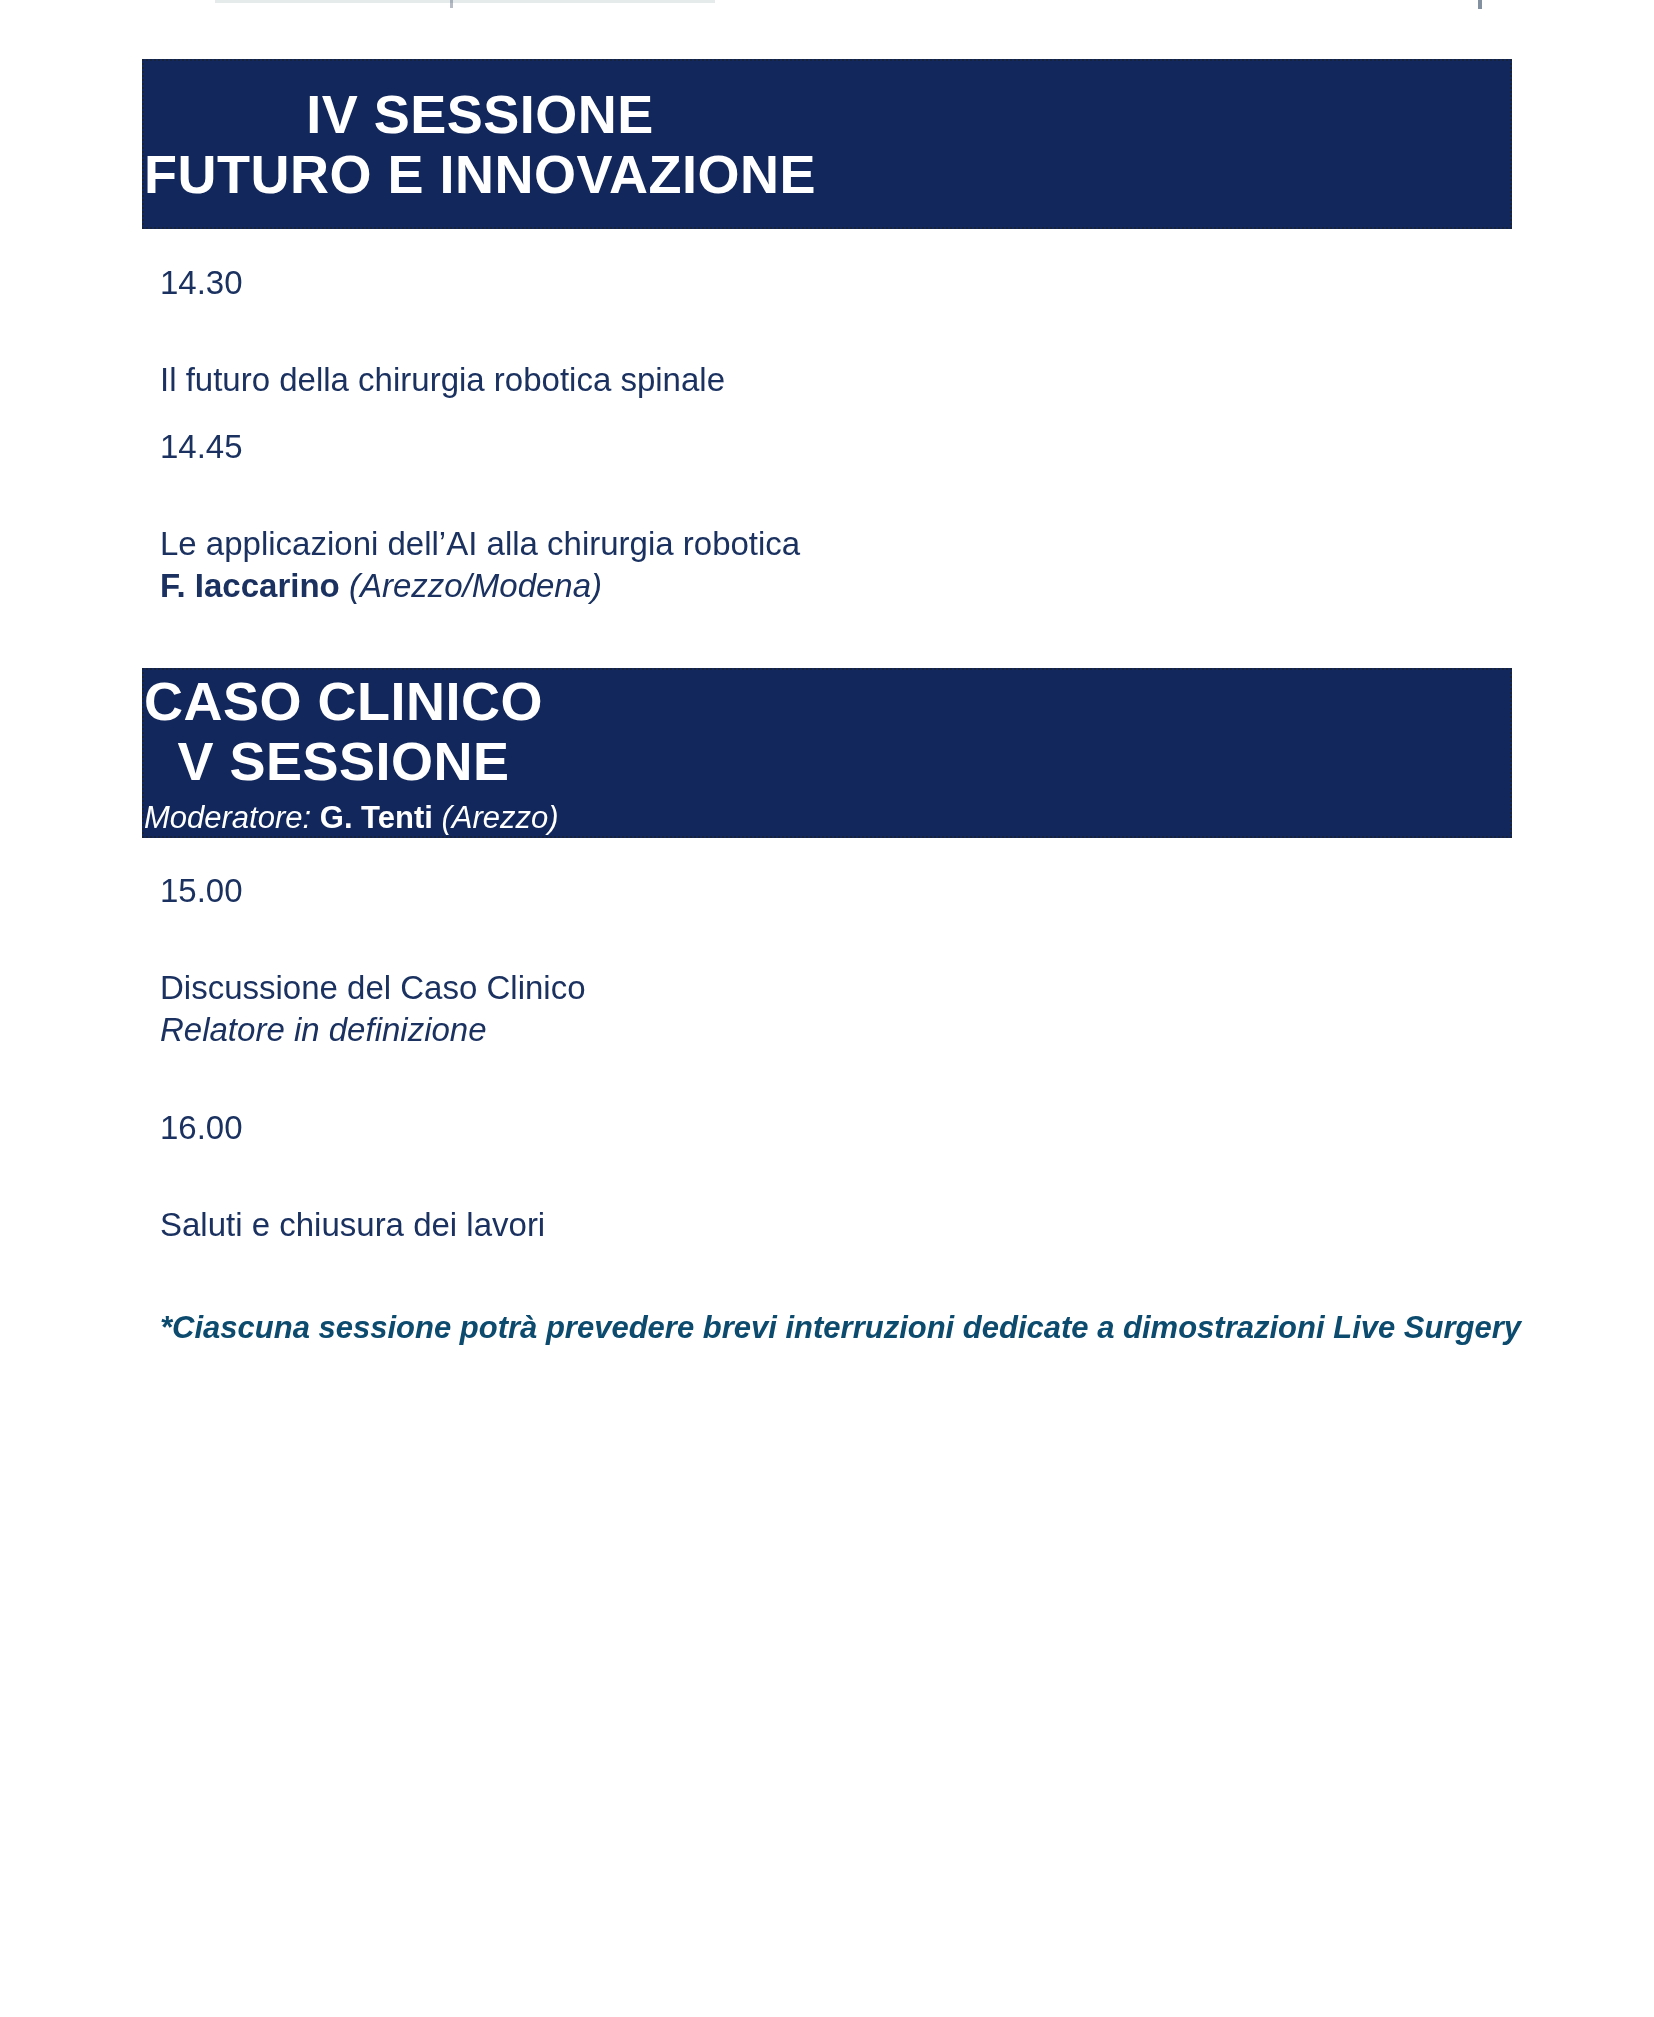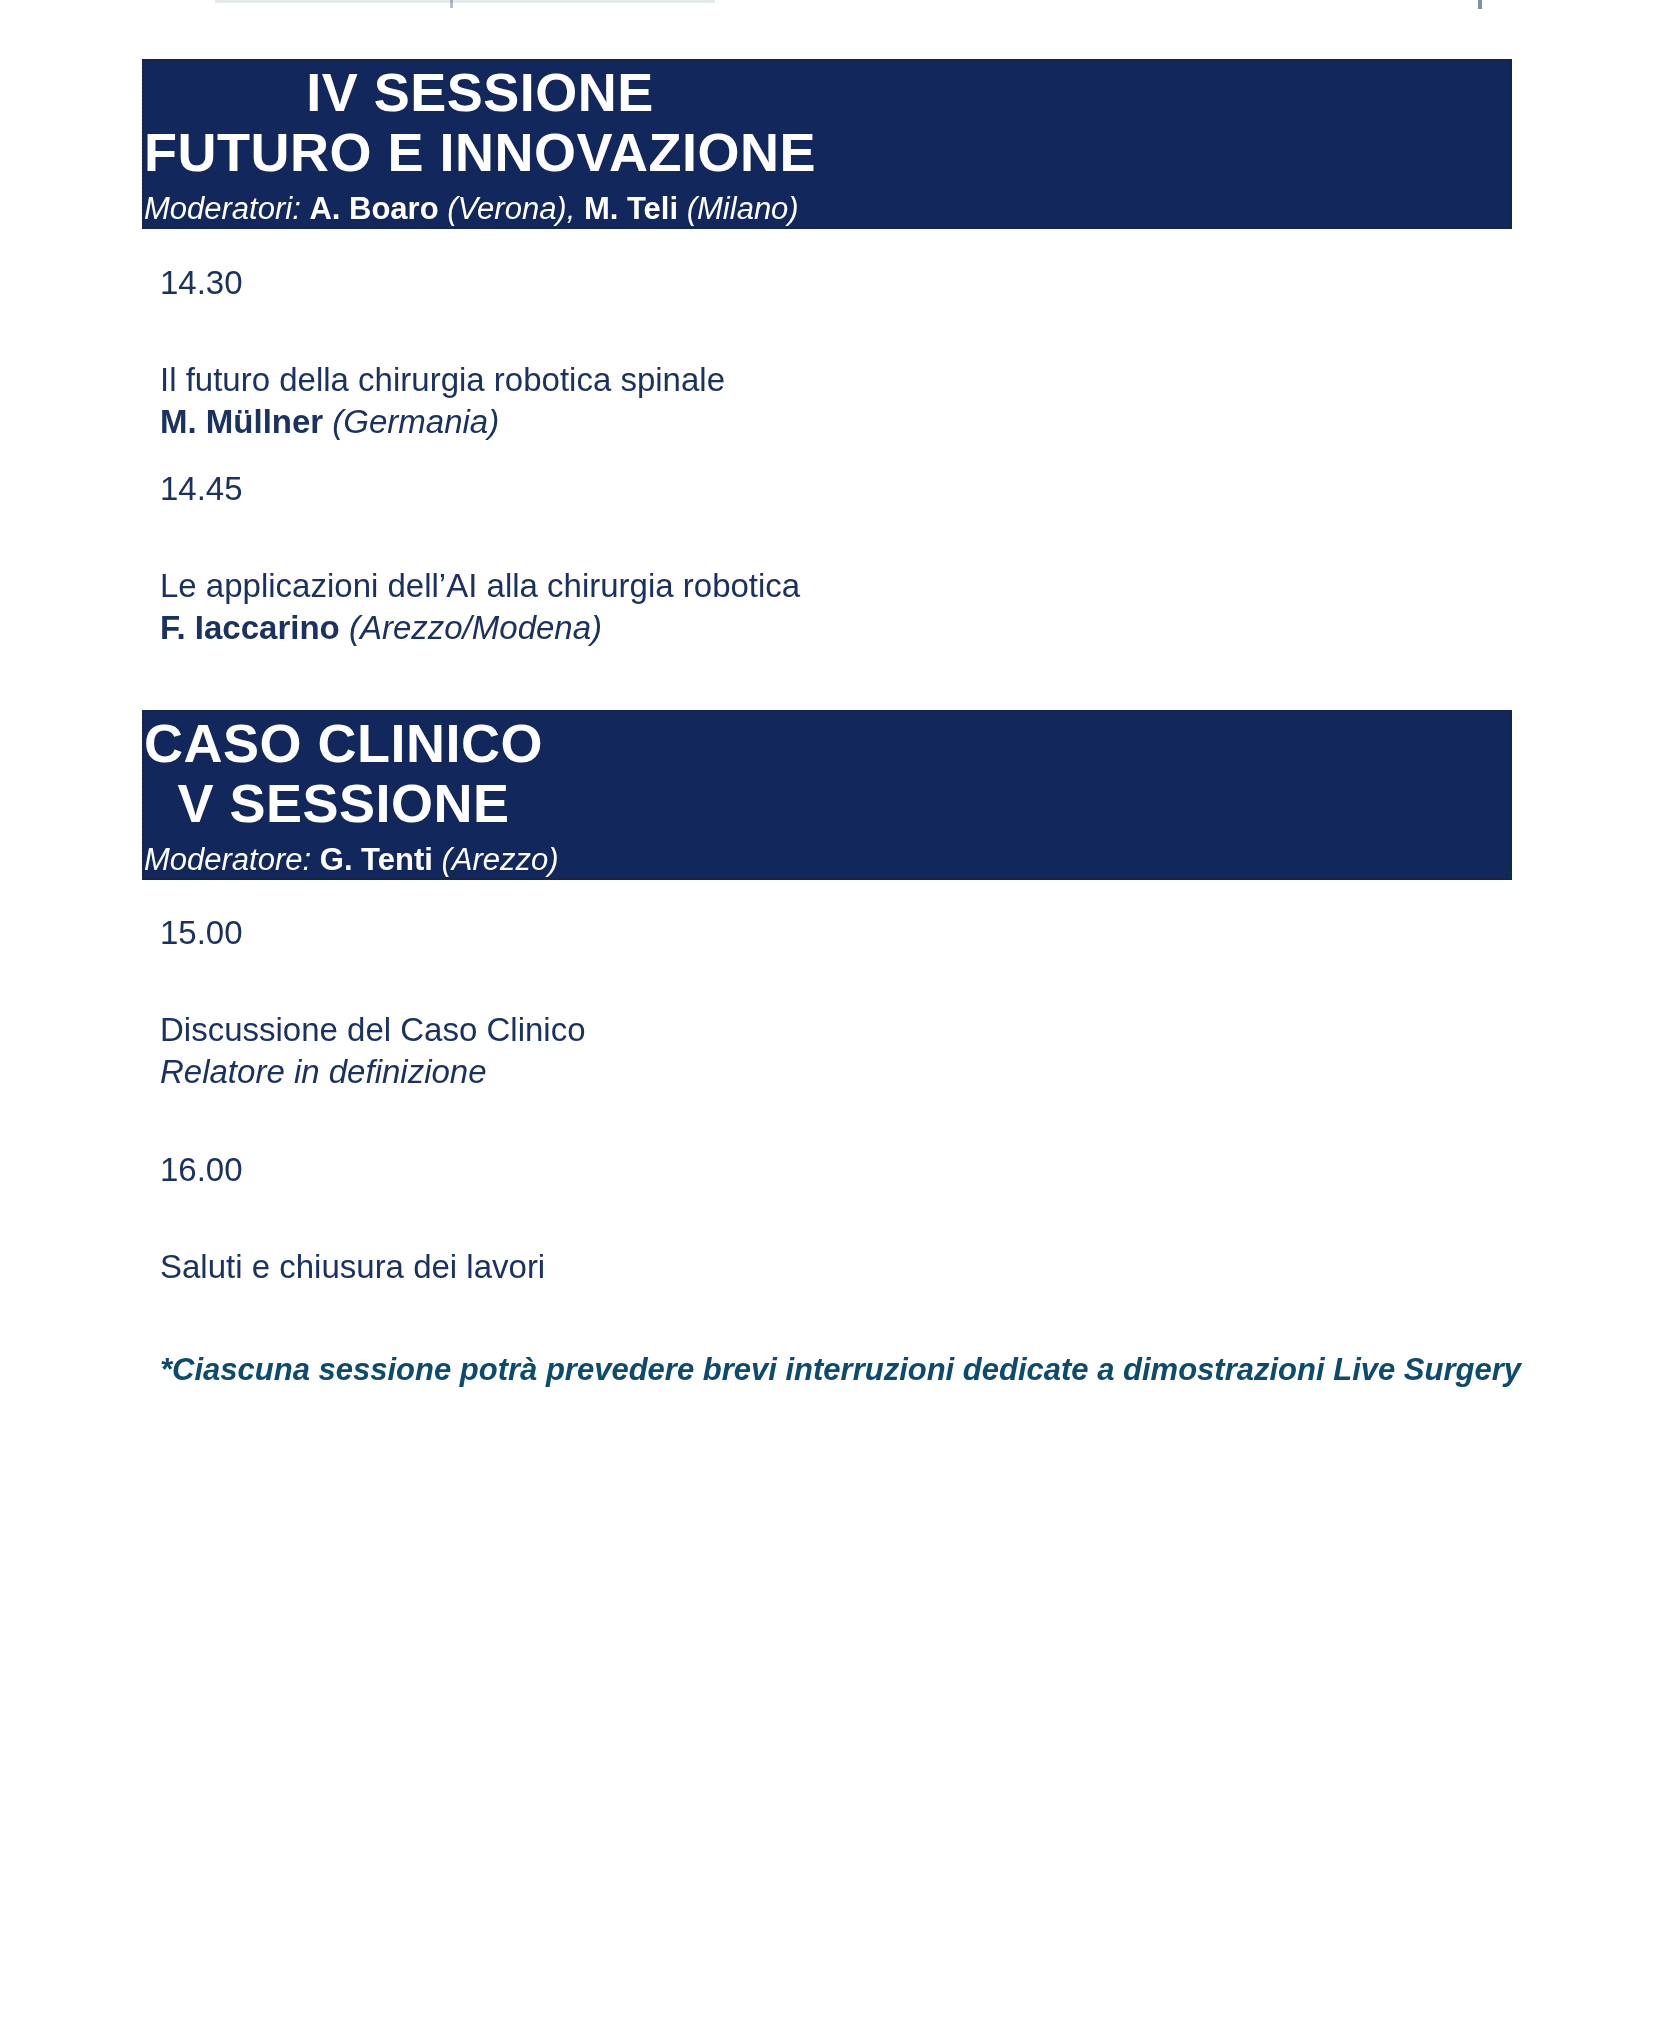--- a/index.html
+++ b/index.html
@@ -103,38 +103,27 @@
 
   <div class="frag-smudge" style="left:215px; top:0; width:500px; height:3px;"></div>
   <div class="frag" style="left:450px; top:0; width:3px; height:8px; opacity:.45;"></div>
   <div class="frag" style="left:1478px; top:0; width:4px; height:9px; opacity:.75;"></div>
 
   <div class="session-bar bar-1">
     <div class="session-title">
       <div>IV SESSIONE</div>
       <div>FUTURO E INNOVAZIONE</div>
     </div>
-    <div class="session-moderators">
-      <span class="mod-label">Moderatori:</span>
-      <span class="mod-name">A. Boaro</span>
-      <span class="mod-city">(Verona),</span>
-      <span class="mod-name">M. Teli</span>
-      <span class="mod-city">(Milano)</span>
-    </div>
   </div>
 
   <div class="schedule schedule-1">
     <div class="item">
       <div class="item-time">14.30</div>
       <div class="item-body">
         <div class="item-title">Il futuro della chirurgia robotica spinale</div>
-        <div class="item-speaker-line">
-          <span class="speaker-name">M. Müllner</span>
-          <span class="speaker-aff">(Germania)</span>
-        </div>
       </div>
     </div>
 
     <div class="item">
       <div class="item-time">14.45</div>
       <div class="item-body">
         <div class="item-title">Le applicazioni dell’AI alla chirurgia robotica</div>
         <div class="item-speaker-line">
           <span class="speaker-name">F. Iaccarino</span>
           <span class="speaker-aff">(Arezzo/Modena)</span>

